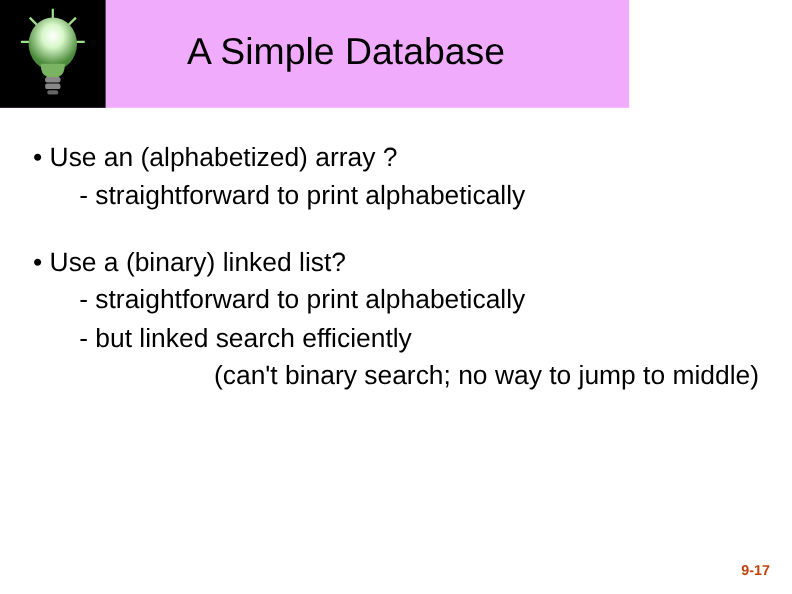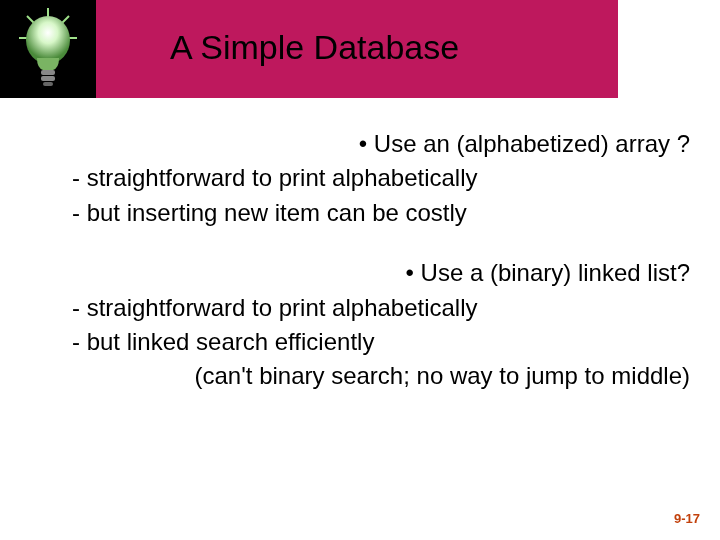--- a/index.html
+++ b/index.html
@@ -5,23 +5,23 @@
   * { margin: 0; padding: 0; box-sizing: border-box; }
   body {
     width: 720px;
     height: 540px;
     background: #ffffff;
     font-family: Arial, Helvetica, sans-serif;
     position: relative;
     overflow: hidden;
   }
   .header {
-    width: 618px;
+    width: 572px;
     height: 98px;
-    background: #be185d;
+    background: #f0abfc;
     position: relative;
   }
   .icon-box {
     position: absolute;
     left: 0;
     top: 0;
     width: 96px;
     height: 98px;
     background: #000000;
     display: flex;
@@ -44,21 +44,20 @@
     padding: 30px 30px 0 30px;
     font-size: 24px;
     color: #000000;
     line-height: 1.35;
   }
   .bullet-block {
     margin-bottom: 28px;
   }
   .bullet-line {
     margin-bottom: 2px;
-    text-align: right;
   }
   .sub-line {
     padding-left: 42px;
     margin-bottom: 2px;
   }
   .footer {
     position: absolute;
     right: 20px;
     bottom: 14px;
     font-size: 13px;
@@ -92,21 +91,20 @@
     </svg>
   </div>
   <div class="title">A Simple Database</div>
 </div>
 
 <div class="content">
 
   <div class="bullet-block">
     <div class="bullet-line">• Use an (alphabetized) array ?</div>
     <div class="sub-line">- straightforward to print alphabetically</div>
-    <div class="sub-line">- but inserting new item can be costly</div>
   </div>
 
   <div class="bullet-block">
     <div class="bullet-line">• Use a (binary) linked list?</div>
     <div class="sub-line">- straightforward to print alphabetically</div>
     <div class="sub-line">- but linked search efficiently</div>
     <div class="sub-line" style="white-space: pre; text-align: right;">  (can't binary search; no way to jump to middle)</div>
   </div>
 
 </div>

